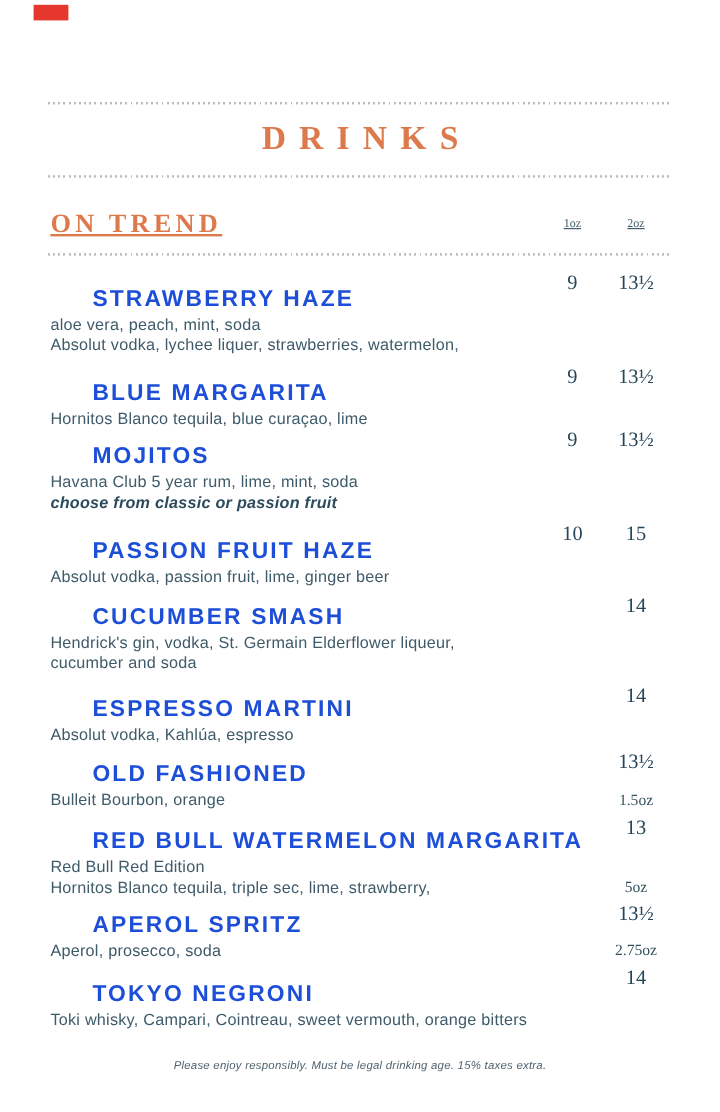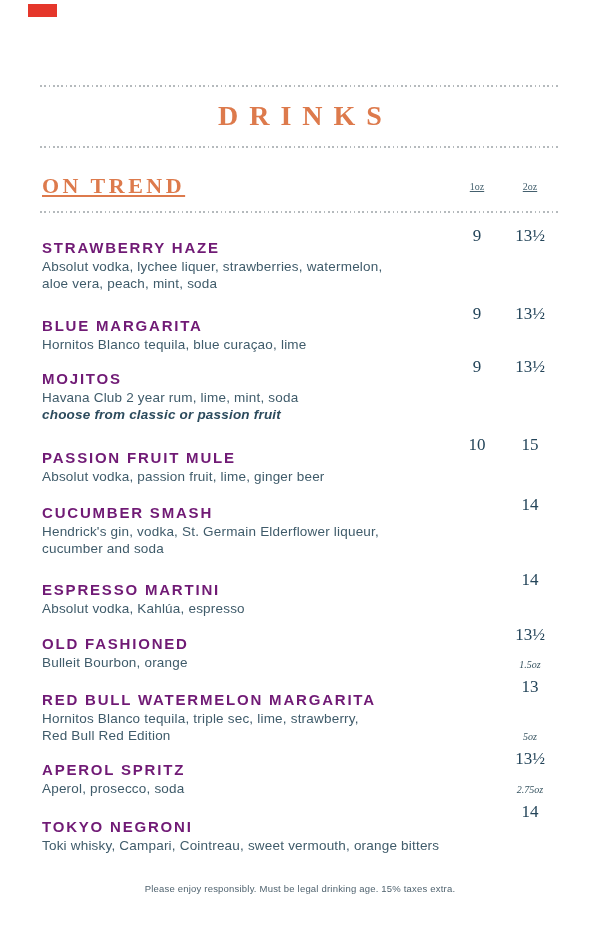--- a/index.html
+++ b/index.html
@@ -59,27 +59,28 @@
     text-decoration: underline;
   }
   .col1 { left: 447px; width: 60px; }
   .col2 { left: 499px; width: 62px; }
   .item {
     position: absolute;
     left: 42px;
     right: 120px;
   }
   .item-name {
-    font-size: 15px;
+    font-size: 19px;
     font-weight: 600;
     letter-spacing: 1.8px;
-    color: #701a75;
+    color: #1d4ed8;
     line-height: 1;
     margin-bottom: 4px;
     white-space: nowrap;
+    margin-left: 35px;
   }
   .item-desc {
     font-size: 13.5px;
     color: #3f5b6a;
     letter-spacing: 0.2px;
     line-height: 16.5px;
     white-space: nowrap;
   }
   .item-note {
     font-size: 13.5px;
@@ -93,77 +94,77 @@
   .price {
     position: absolute;
     text-align: center;
     font-family: "Liberation Serif", serif;
     font-size: 17px;
     color: #24455a;
     line-height: 1;
   }
   .oz-label {
     font-family: "Liberation Serif", serif;
-    font-size: 10px;
+    font-size: 13px;
     color: #35525f;
     line-height: 1;
     margin-bottom: 8px;
-    font-style: italic;
   }
   .footer-note {
     position: absolute;
     top: 884px; left: 0; right: 0;
     text-align: center;
     font-size: 9.5px;
     letter-spacing: 0.2px;
     color: #50636f;
     line-height: 1;
+    font-style: italic;
   }
 </style>
 </head>
 <body>
 
 <div class="page">
 
   <div class="corner-tab" style="background: rgb(229, 55, 43);"></div>
 
   <div class="divider" style="top:85px"></div>
   <div class="menu-title">DRINKS</div>
   <div class="divider" style="top:146px"></div>
 
   <div class="section-title">ON TREND</div>
   <div class="col-head col1">1oz</div>
   <div class="col-head col2">2oz</div>
   <div class="divider" style="top:211px"></div>
 
   <div class="item" style="top:240px">
     <div class="item-name">STRAWBERRY HAZE</div>
+    <div class="item-desc">aloe vera, peach, mint, soda</div>
     <div class="item-desc">Absolut vodka, lychee liquer, strawberries, watermelon,</div>
-    <div class="item-desc">aloe vera, peach, mint, soda</div>
   </div>
   <div class="price p1 col1" style="top:227px">9</div>
   <div class="price p2 col2" style="top:227px">13½</div>
 
   <div class="item" style="top:318px">
     <div class="item-name">BLUE MARGARITA</div>
     <div class="item-desc">Hornitos Blanco tequila, blue curaçao, lime</div>
   </div>
   <div class="price p1 col1" style="top:305px">9</div>
   <div class="price p2 col2" style="top:305px">13½</div>
 
   <div class="item" style="top:371px">
     <div class="item-name">MOJITOS</div>
-    <div class="item-desc">Havana Club 2 year rum, lime, mint, soda</div>
+    <div class="item-desc">Havana Club 5 year rum, lime, mint, soda</div>
     <div class="item-note">choose from classic or passion fruit</div>
   </div>
   <div class="price p1 col1" style="top:358px">9</div>
   <div class="price p2 col2" style="top:358px">13½</div>
 
   <div class="item" style="top:450px">
-    <div class="item-name">PASSION FRUIT MULE</div>
+    <div class="item-name">PASSION FRUIT HAZE</div>
     <div class="item-desc">Absolut vodka, passion fruit, lime, ginger beer</div>
   </div>
   <div class="price p1 col1" style="top:436px">10</div>
   <div class="price p2 col2" style="top:436px">15</div>
 
   <div class="item" style="top:505px">
     <div class="item-name">CUCUMBER SMASH</div>
     <div class="item-desc">Hendrick's gin, vodka, St. Germain Elderflower liqueur,</div>
     <div class="item-desc">cucumber and soda</div>
   </div>
@@ -176,22 +177,22 @@
   <div class="price p2 col2" style="top:571px">14</div>
 
   <div class="item" style="top:636px">
     <div class="item-name">OLD FASHIONED</div>
     <div class="item-desc">Bulleit Bourbon, orange</div>
   </div>
   <div class="price p2 col2" style="top:626px">13½</div>
 
   <div class="item" style="top:692px">
     <div class="item-name">RED BULL WATERMELON MARGARITA</div>
+    <div class="item-desc">Red Bull Red Edition</div>
     <div class="item-desc">Hornitos Blanco tequila, triple sec, lime, strawberry,</div>
-    <div class="item-desc">Red Bull Red Edition</div>
   </div>
   <div class="price p2 col2" style="top:660px">
     <div class="oz-label">1.5oz</div>
     <div>13</div>
   </div>
 
   <div class="item" style="top:762px">
     <div class="item-name">APEROL SPRITZ</div>
     <div class="item-desc">Aperol, prosecco, soda</div>
   </div>

